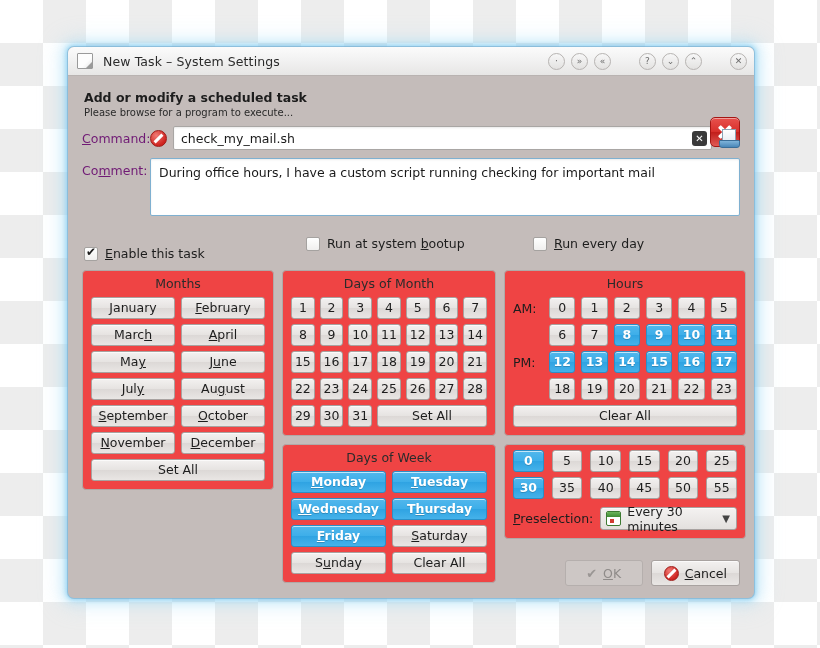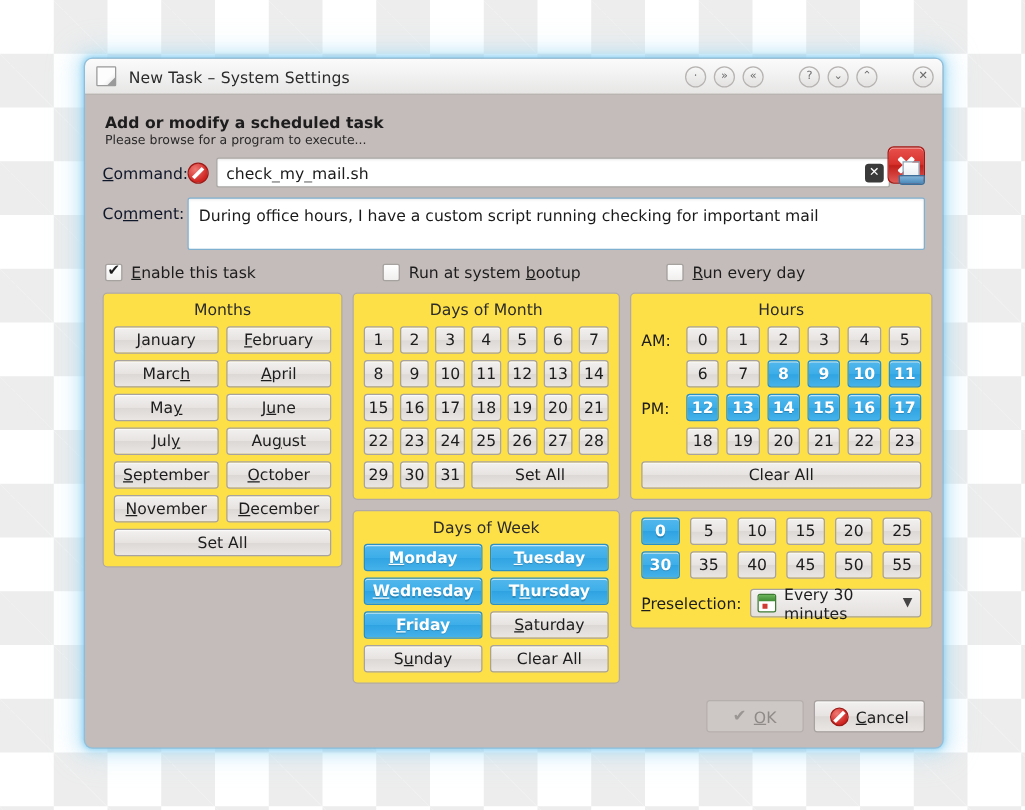--- a/index.html
+++ b/index.html
@@ -84,21 +84,21 @@
   .close-x::before, .close-x::after {
     content:""; position:absolute; left:50%; top:50%;
     width: 16px; height: 4px; background:#fff; border-radius:1px;
     margin: -2px 0 0 -8px;
   }
   .close-x::before { transform: rotate(45deg); }
   .close-x::after  { transform: rotate(-45deg); }
 
   
   .row { display: flex; align-items: center; margin-top: 8px; }
-  .row-label { font-size: 12.5px; color: #0f172a; width: 68px; flex: 0 0 68px; }
+  .row-label { font-size: 12.5px; color: #701a75; width: 68px; flex: 0 0 68px; }
   .row-label u { text-decoration: underline; }
 
   .err-icon {
     width: 17px; height: 17px; border-radius: 50%; flex: 0 0 17px;
     background: radial-gradient(circle at 35% 30%, #f07a74, #cf2420 70%);
     border: 1px solid #9e1a17; position: relative; margin-right: 6px;
   }
   .err-icon::after {
     content:""; position:absolute; left:2px; top:6px;
     width: 11px; height: 3px; background:#fff; transform: rotate(-45deg);
@@ -127,53 +127,53 @@
     background: linear-gradient(180deg,#ffffff,#e9eef2);
     border: 1px solid #8ba2b3;
   }
   .browse-ic .tray {
     position:absolute; left:0; bottom:0; width: 21px; height: 8px;
     background: linear-gradient(180deg,#7fb4da,#4a87b8);
     border: 1px solid #3b6e98; border-radius: 1px 1px 3px 3px;
   }
 
   .comment-box {
-    flex: 1; height: 42px;
+    flex: 1; height: 58px;
     background: #fff; border: 1px solid #7fb0d0; border-radius: 2px;
     padding: 6px 8px; font-size: 12.5px; color: #1a1a1a;
     box-shadow: inset 0 1px 2px rgba(0,0,0,.08);
   }
   .row-comment { align-items: flex-start; }
   .row-comment .row-label { padding-top: 5px; }
 
   
   .cb-row { display: flex; margin-top: 10px; padding-left: 2px; }
   .cb-item { display: flex; align-items: center; font-size: 12.5px; color: #1d1d1d; }
-  .cb-item.c1 { width: 222px; }
+  .cb-item.c1 { width: 222px; margin-top: 20px; }
   .cb-item.c2 { width: 227px; }
   .cbox {
     width: 14px; height: 14px; flex: 0 0 14px; margin-right: 7px;
     background: linear-gradient(180deg,#ffffff,#f0efee);
     border: 1px solid #a5a2a0; border-radius: 2px;
     position: relative;
   }
   .cbox.checked::after {
     content:"✔"; position:absolute; left:1px; top:-3px;
     font-size: 12px; color:#1b1b1b;
   }
 
   
   .panels { display: flex; gap: 8px; margin-top: 9px; }
   .col-left  { width: 192px; flex: 0 0 192px; }
   .col-mid   { width: 214px; flex: 0 0 214px; }
   .col-right { width: 242px; flex: 0 0 242px; }
 
   .group {
     border: 1px solid #b0a9a7; border-radius: 4px;
-    background: #fde047;
+    background: #ef4444;
     padding: 5px 8px 8px 8px;
   }
   .group + .group { margin-top: 8px; }
   .group-title {
     text-align: center; font-size: 12.5px; color: #2b2b2b;
     margin-bottom: 6px;
   }
 
   .btn {
     background: linear-gradient(180deg,#f3f1f0 0%, #e6e3e1 50%, #dcd8d6 51%, #e9e6e4 100%);

